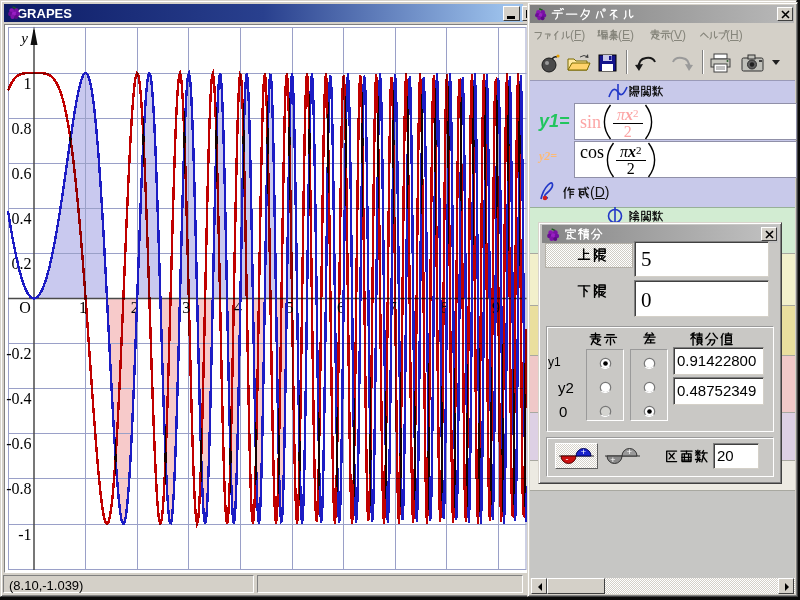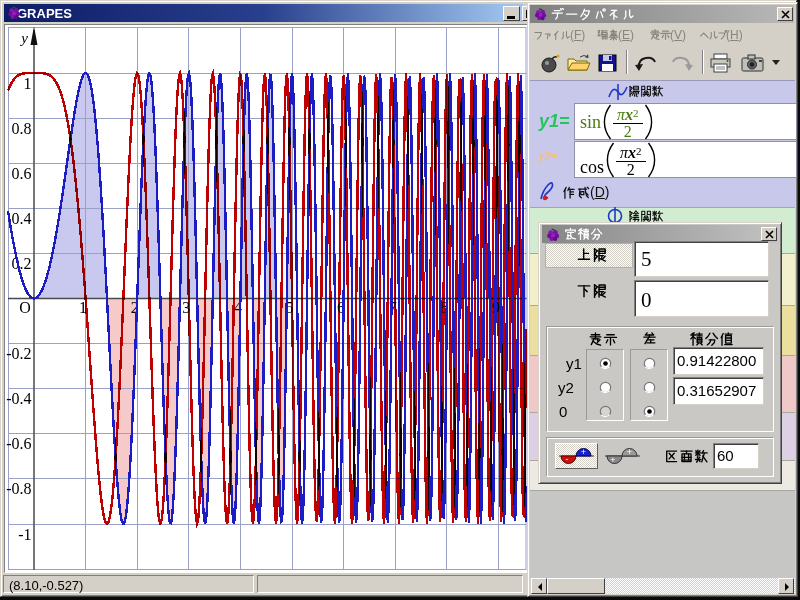--- a/index.html
+++ b/index.html
@@ -347,21 +347,21 @@
 <g fill="none" stroke="#1c1cc4" stroke-width="2.4" shape-rendering="crispEdges">
       <path d="M8 210.9L9 217.2L10 223.3L11 229.3L12 235L13 240.5L14 245.8L15 250.8L16 255.7L17 260.2L18 264.6L19 268.7L20 272.5L21 276.1L22 279.4L23 282.4L24 285.2L25 287.7L26 290L27 292L28 293.7L29 295.2L30 296.4L31 297.3L32 298L33 298.4L34 298.5L35 298.4L36 298L37 297.3L38 296.4L39 295.2L40 293.7L41 292L42 290L43 287.7L44 285.2L45 282.4L46 279.4L47 276.1L48 272.5L49 268.7L50 264.6L51 260.2L52 255.7L53 250.8L54 245.8L55 240.5L56 235L57 229.3L58 223.3L59 217.2L60 210.9L61 204.5L62 197.9L63 191.2L64 184.3L65 177.4L66 170.4L67 163.4L68 156.4L69 149.4L70 142.4L71 135.5L72 128.8L73 122.2L74 115.9L75 109.8L76 103.9L77 98.5L78 93.4L79 88.8L80 84.6L81 81L82 78L83 75.7L84 74L85 73.1L86 73.1L87 73.8L88 75.5L89 78.1L90 81.7L91 86.4L92 92L93 98.8L94 106.6L95 115.6L96 125.6L97 136.7L98 148.9L99 162.2L100 176.5L101 191.7L102 207.9L103 224.8L104 242.5L105 260.9L106 279.7L107 299L108 318.5L109 338.2L110 357.8L111 377.1L112 396.1L113 414.5L114 432.1L115 448.7L116 464.2L117 478.3L118 490.8L119 501.6L120 510.4L121 517.2L122 521.7L123 523.8L124 523.5L125 520.6L126 515.2L127 507.1L128 496.3L129 483.1L130 467.3L131 449.3L132 429L133 406.8L134 382.9L135 357.6L136 331.1L137 304L138 276.5L139 249L140 222.1L141 196.1L142 171.5L143 148.8L144 128.3L145 110.5L146 95.8L147 84.5L148 76.9L149 73.3L150 73.8L151 78.5L152 87.5L153 100.6L154 117.8L155 138.8L156 163.1L157 190.5L158 220.4L159 252.2L160 285.3L161 318.9L162 352.3L163 384.8L164 415.5L165 443.7L166 468.6L167 489.6L168 506L169 517.3L170 523.2L171 523.3L172 517.6L173 505.9L174 488.6L175 466L176 438.6L177 407.1L178 372.2L179 335L180 296.4L181 257.7L182 219.9L183 184.3L184 151.9L185 123.9L186 101.3L187 84.9L188 75.4L189 73.2L190 78.4L191 91.2L192 111.2L193 137.8L194 170.2L195 207.4L196 248.2L197 291L198 334.3L199 376.6L200 416.2L201 451.4L202 481L203 503.6L204 518.1L205 523.9L206 520.6L207 508.1L208 486.8L209 457.4L210 421.1L211 379.4L212 333.8L213 286.5L214 239.4L215 194.8L216 154.6L217 120.8L218 95.1L219 78.9L220 73L221 77.9L222 93.6L223 119.5L224 154.3L225 196.6L226 244.2L227 294.9L228 346.1L229 395L230 439L231 475.8L232 503.2L233 519.5L234 523.9L235 515.7L236 495.2L237 463.6L238 422.3L239 373.7L240 320.4L241 265.6L242 212.5L243 164.3L244 124.1L245 94.3L246 77L247 73.4L248 84L249 108.3L250 144.9L251 191.6L252 245.5L253 303.1L254 360.7L255 414.4L256 460.4L257 495.6L258 517.4L259 523.9L260 514.7L261 490.2L262 451.8L263 402.2L264 344.9L265 283.9L266 223.7L267 168.9L268 123.6L269 91.4L270 74.9L271 75.6L272 93.6L273 127.8L274 175.7L275 233.5L276 296.9L277 360.6L278 419.5L279 468.6L280 503.8L281 521.9L282 521.2L283 501.6L284 464.4L285 412.7L286 350.9L287 284.2L288 218.5L289 159.7L290 113.2L291 83.3L292 73L293 83.4L294 113.8L295 161.6L296 222.5L297 290.8L298 360.2L299 423.8L300 475.5L301 510L302 523.8L303 515.3L304 485.1L305 435.9L306 372.6L307 301.5L308 229.9L309 165.1L310 114L311 82.2L312 73.2L313 88.2L314 126L315 182.5L316 251.9L317 326.7L318 398.5L319 459.5L320 502.7L321 522.9L322 517.6L323 487.2L324 435L325 366.7L326 290.2L327 214.5L328 148.4L329 100.1L330 75.4L331 77.6L332 106.8L333 159.5L334 229.5L335 308.3L336 386.2L337 453.2L338 500.9L339 522.9L340 516.2L341 481.4L342 422.6L343 347.5L344 265.6L345 187.9L346 124.7L347 84.6L348 73.3L349 92.5L350 140L351 209.4L352 291.4L353 374.6L354 447.4L355 499.4L356 523L357 514.7L358 475.2L359 410.1L360 328.5L361 242.3L362 164.2L363 105.7L364 75.7L365 79.1L366 115.6L367 179.9L368 262.5L369 350.9L370 431.4L371 491.5L372 521.6L373 516.8L374 477.4L375 409.4L376 323.5L377 233.4L378 153.6L379 97.1L380 73.4L381 86.7L382 135.1L383 210.8L384 301.5L385 391.8L386 466.6L387 513L388 522.8L389 494L390 431.2L391 345.2L392 250.8L393 164.5L394 101.8L395 73.8L396 86L397 136.5L398 216.4L399 311.4L400 404.3L401 478L402 518.7L403 518.6L404 477.4L405 402.5L406 307.7L407 210.9L408 130.7L409 82.4L410 75.7L411 112.1L412 185L413 280.3L414 379.4L415 462.7L416 513.6L417 521.6L418 484.8L419 410.2L420 312.8L421 212.2L422 129.1L423 80.7L424 77.4L425 120.1L426 200.2L427 301.2L428 401.9L429 480.9L430 521L431 513.6L432 459.7L433 370.7L434 265.8L435 167.9L436 98.4L437 73L438 97.6L439 167.2L440 266.3L441 372.9L442 463L443 515.7L444 519L445 471.6L446 384.1L447 276.6L448 173.9L449 100.2L450 73L451 99L452 172.5L453 276.2L454 385.5L455 474L456 520.3L457 512.8L458 452.9L459 355L460 242.9L461 144.4L462 84L463 77.1L464 125.8L465 218.1L466 331L467 435.8L468 505.8L469 522.7L470 481.8L471 393.3L472 279.9L473 171.2L474 95.7L475 73.5L476 110.9L477 198.3L478 312.7L479 423.5L480 500.8L481 523.5L482 485L483 395.5L484 279.2L485 168L486 92.7L487 74.4L488 118.8L489 213.6L490 332.5L491 442L492 511L493 519.5L494 464.7L495 362L496 240.7L497 136L498 78.4L499 85.1L500 154.5L501 266.6L502 388.3L503 483.5L504 523.7L505 496.3L506 409.3L507 288.7L508 170.7L509 91.6L510 75.6L511 128.2L512 233.4L513 359.1L514 466.1L515 520.9L516 506L517 425.7L518 305.1L519 182.1L520 96L521 74.6L522 125.1L523 231.7L524 360.2L525 468.8L526 521.9"></path>
     </g>
 <g fill="none" stroke="#c00000" stroke-width="2.4" shape-rendering="crispEdges" style="mix-blend-mode:multiply">
       <path d="M8 90.7L9 88.2L10 85.9L11 83.9L12 82.1L13 80.6L14 79.2L15 78.1L16 77.1L17 76.3L18 75.6L19 75L20 74.5L21 74.1L22 73.8L23 73.6L24 73.4L25 73.3L26 73.2L27 73.1L28 73.1L29 73L30 73L31 73L32 73L33 73L34 73L35 73L36 73L37 73L38 73L39 73L40 73.1L41 73.1L42 73.2L43 73.3L44 73.4L45 73.6L46 73.8L47 74.1L48 74.5L49 75L50 75.6L51 76.3L52 77.1L53 78.1L54 79.2L55 80.6L56 82.1L57 83.9L58 85.9L59 88.2L60 90.7L61 93.5L62 96.7L63 100.2L64 104L65 108.3L66 112.9L67 118L68 123.4L69 129.4L70 135.8L71 142.6L72 150L73 157.9L74 166.2L75 175.1L76 184.5L77 194.4L78 204.8L79 215.7L80 227L81 238.9L82 251.2L83 263.8L84 276.9L85 290.3L86 304L87 318L88 332.1L89 346.4L90 360.7L91 375L92 389.2L93 403.2L94 417L95 430.3L96 443.3L97 455.6L98 467.3L99 478.2L100 488.1L101 497.1L102 505L103 511.6L104 516.9L105 520.8L106 523.2L107 524L108 523.1L109 520.5L110 516.1L111 509.8L112 501.8L113 491.9L114 480.2L115 466.7L116 451.5L117 434.6L118 416.3L119 396.6L120 375.6L121 353.6L122 330.8L123 307.4L124 283.6L125 259.7L126 236L127 212.7L128 190.3L129 169L130 149L131 130.8L132 114.6L133 100.7L134 89.4L135 80.9L136 75.4L137 73.1L138 74.1L139 78.5L140 86.3L141 97.6L142 112.1L143 129.9L144 150.6L145 174L146 199.7L147 227.4L148 256.6L149 286.8L150 317.5L151 348.1L152 378.1L153 406.7L154 433.4L155 457.7L156 478.9L157 496.5L158 510L159 519.2L160 523.6L161 523.1L162 517.5L163 506.8L164 491.3L165 471L166 446.5L167 418.2L168 386.8L169 352.9L170 317.4L171 281.1L172 245L173 210.1L174 177.3L175 147.6L176 121.8L177 100.9L178 85.4L179 76L180 73L181 76.7L182 87.1L183 104.1L184 127.1L185 155.7L186 189L187 226.1L188 265.8L189 306.7L190 347.7L191 387.3L192 424.1L193 456.7L194 484L195 504.8L196 518.3L197 523.9L198 521.1L199 510L200 490.9L201 464.2L202 431L203 392.3L204 349.7L205 304.8L206 259.3L207 215.3L208 174.4L209 138.5L210 109.3L211 88L212 75.8L213 73.3L214 80.9L215 98.3L216 124.9L217 159.7L218 201.1L219 247.3L220 296.2L221 345.5L222 392.7L223 435.6L224 471.9L225 499.7L226 517.4L227 524L228 518.9L229 502.3L230 474.9L231 437.9L232 393.2L233 343.1L234 290.3L235 237.7L236 188.3L237 144.9L238 110L239 85.9L240 74.1L241 75.4L242 90L243 117.2L244 155.6L245 202.8L246 256.2L247 312.5L248 368.2L249 419.7L250 463.6L251 497.1L252 517.7L253 524L254 515.2L255 491.9L256 455.4L257 408L258 352.9L259 293.7L260 234.6L261 179.7L262 133.1L263 98.3L264 77.8L265 73.5L266 85.8L267 114L268 156.2L269 209.4L270 269.6L271 332.3L272 392.7L273 445.9L274 487.6L275 514.4L276 524L277 515.3L278 488.8L279 446.5L280 391.8L281 329L282 263.4L283 200.5L284 145.8L285 104.1L286 79.2L287 73.5L288 87.7L289 120.8L290 170L291 231L292 298.5L293 366.2L294 427.9L295 477.7L296 510.8L297 523.9L298 515.4L299 486L300 438.3L301 376.7L302 307.2L303 236.5L304 171.8L305 119.7L306 85.5L307 73L308 83.7L309 116.7L310 168.9L311 234.8L312 307.8L313 380L314 443.7L315 491.9L316 519.1L317 522.2L318 500.6L319 456.4L320 394.3L321 321.1L322 245.2L323 175.1L324 119L325 83.6L326 73.2L327 89.2L328 130.2L329 191.3L330 265.6L331 344L332 417.2L333 476L334 513.2L335 523.8L336 506.3L337 462.5L338 397.9L339 320.4L340 239.8L341 166.6L342 110.2L343 78.4L344 75.4L345 102L346 154.8L347 227.1L348 309.3L349 390.3L350 458.9L351 505.7L352 523.9L353 510.8L354 467.8L355 400.9L356 319.2L357 234.3L358 158.4L359 102.5L360 75L361 80.1L362 117.4L363 181.6L364 263.4L365 350.7L366 430.4L367 490.3L368 521.1L369 517.8L370 480.7L371 415.1L372 331.1L373 241.8L374 161.2L375 102.2L376 74.4L377 82.6L378 125.8L379 197.1L380 285.3L381 375.9L382 453.9L383 506.3L384 524L385 503.8L386 448.8L387 368L388 275.2L389 186.1L390 116.2L391 77.9L392 78.1L393 117.1L394 188.3L395 279.3L396 374L397 455.3L398 508.5L399 523.6L400 497.6L401 434.9L402 346.9L403 249.6L404 161.2L405 98.4L406 73.2L407 90.7L408 147.9L409 234.1L410 333L411 425.4L412 493.3L413 523.3L414 509L415 453L416 366.2L417 265.6L418 171.4L419 102.6L420 73.5L421 90.2L422 149.7L423 240L424 342.7L425 436.4L426 501.5L427 524L428 498.9L429 431.2L430 334.9L431 230.7L432 140.8L433 84.9L434 75.4L435 114.7L436 194.5L437 297.5L438 401L439 481.8L440 521.7L441 511.4L442 452.8L443 359L444 251.1L445 153.9L446 89.9L447 74.1L448 110.5L449 191.1L450 297.1L451 403.7L452 485.5L453 522.9L454 506.6L455 440.1L456 339.2L457 228.2L458 134.1L459 80.2L460 79.9L461 133.8L462 228.8L463 341.4L464 443.4L465 509.2L466 521.7L467 477.4L468 387.3L469 274.2L470 167.1L471 93.9L472 73.8L473 112.4L474 199.9L475 313.7L476 423.6L477 500.5L478 523.6L479 486.2L480 398.2L481 282.9L482 171.7L483 94.9L484 73.8L485 114.6L486 206.4L487 324L488 434.7L489 507.4L490 521.4L491 472.4L492 373.9L493 253.7L494 146.1L495 82.1L496 80.5L497 142.2L498 249.5L499 371.4L500 472L501 521.7L502 505.4L503 427.4L504 310.8L505 190.3L506 102.1L507 73.2L508 112.7L509 208.9L510 332.7L511 446.3L512 514.4L513 515.7L514 449.4L515 335.8L516 210.3L517 112.3L518 73.1L519 105.4L520 199.3L521 325.2L522 442.7L523 513.9L524 515.4L525 446.3L526 328.9"></path>
     </g>
 </svg>
 <div class="abs" style="left:4px;top:574px;width:519px;height:19px;background:#d4d0c8"></div>
 <div class="abs" style="left:3px;top:575px;width:251px;height:18px;border:1px solid;border-color:#808080 #fff #fff #808080"></div>
 <div class="abs" style="left:257px;top:575px;width:266px;height:18px;border:1px solid;border-color:#808080 #fff #fff #808080"></div>
-<div class="abs" style="left:9px;top:578px;font-size:13px;color:#000">(8.10,-0.527)</div>
+<div class="abs" style="left:9px;top:578px;font-size:13px;color:#000">(8.10,-1.039)</div>
 <div class="win" style="left:527px;top:2px;width:271px;height:595px;background:#d4d0c8"></div>
 <div class="abs" style="left:530px;top:5px;width:264px;height:18px;background:linear-gradient(90deg,#7f7f7f,#b9b9b9)"></div>
 <svg class="abs" style="left:534px;top:7px" width="14" height="14" viewBox="0 0 16 16">
     <path d="M6 2 L10 4" stroke="#1a5a1a" stroke-width="1.6" fill="none"></path>
     <circle cx="5" cy="6" r="2.6" fill="#8a14b4"></circle>
     <circle cx="10" cy="6" r="2.6" fill="#7a10a4"></circle>
     <circle cx="3.8" cy="9.5" r="2.6" fill="#6a0c94"></circle>
     <circle cx="8" cy="9.8" r="2.8" fill="#9a1ec4"></circle>
     <circle cx="11.6" cy="9.6" r="2.4" fill="#700ea0"></circle>
     <circle cx="6" cy="12.6" r="2.4" fill="#8012aa"></circle>
@@ -468,34 +468,34 @@
     <g fill="none" stroke="#101010" stroke-width="8.5" stroke-linecap="round" stroke-linejoin="round">
       <use href="#j967d" transform="translate(0.0,0)"></use>
       <use href="#j95a2" transform="translate(92.0,0)"></use>
       <use href="#j6570" transform="translate(184.0,0)"></use>
     </g>
   </svg>
 <div class="abs" style="left:574px;top:103px;width:223px;height:37px;background:#fff;border:1px solid #9090a8"></div>
 <div class="abs" style="left:539px;top:111px;width:36px;font-family:Liberation Sans, sans-serif;font-style:italic;font-weight:bold;font-size:18px;color:#22c55e">y1=</div>
 <div class="abs" style="left:574px;top:141px;width:223px;height:37px;background:#fff;border:1px solid #9090a8"></div>
 <div class="abs" style="left:539px;top:149px;width:36px;font-family:'Liberation Serif',serif;font-style:italic;font-weight:bold;font-size:12px;color:#fdba74">y2=</div>
-<div class="abs" style="left:580px;top:104px;height:36px;display:flex;align-items:center;font-family:'Liberation Serif',serif;font-size:18px;color:#4d7c0f">
+<div class="abs" style="left:580px;top:104px;height:36px;display:flex;align-items:center;font-family:'Liberation Serif',serif;font-size:18px;color:#fca5a5">
     <span>sin</span>
     <svg style="margin:0 1px" width="10" height="36" viewBox="0 0 10 36">
       <path d="M8.5 1 Q2.4 9 2.4 18 Q2.4 27 8.5 35" stroke="#000" fill="none" stroke-width="1.4"></path>
     </svg>
     <span style="display:inline-block;text-align:center;font-size:16px;line-height:16px">
       <span style="display:block;padding:0 4px"><i>π</i><b><i>x</i></b><sup style="font-size:11px;vertical-align:3px">2</sup></span>
       <span style="display:block;border-top:1px solid #000;padding-top:0">2</span>
     </span>
     <svg style="margin:0 1px" width="10" height="36" viewBox="0 0 10 36">
       <path d="M1.5 1 Q7.6 9 7.6 18 Q7.6 27 1.5 35" stroke="#000" fill="none" stroke-width="1.4"></path>
     </svg>
   </div>
-<div class="abs" style="left:580px;top:142px;height:36px;display:flex;align-items:flex-end;font-family:'Liberation Serif',serif;font-size:18px;color:#000">
+<div class="abs" style="left:580px;top:142px;height:36px;display:flex;align-items:flex-start;font-family:'Liberation Serif',serif;font-size:18px;color:#000">
     <span>cos</span>
     <svg style="margin:0 1px" width="10" height="36" viewBox="0 0 10 36">
       <path d="M8.5 1 Q2.4 9 2.4 18 Q2.4 27 8.5 35" stroke="#000" fill="none" stroke-width="1.4"></path>
     </svg>
     <span style="display:inline-block;text-align:center;font-size:16px;line-height:16px">
       <span style="display:block;padding:0 4px"><i>π</i><b><i>x</i></b><sup style="font-size:11px;vertical-align:3px">2</sup></span>
       <span style="display:block;border-top:1px solid #000;padding-top:0">2</span>
     </span>
     <svg style="margin:0 1px" width="10" height="36" viewBox="0 0 10 36">
       <path d="M1.5 1 Q7.6 9 7.6 18 Q7.6 27 1.5 35" stroke="#000" fill="none" stroke-width="1.4"></path>
@@ -597,21 +597,21 @@
   </svg>
 <svg style="position:absolute;left:689px;top:332px" width="47" height="15" viewBox="0 0 313 100" preserveAspectRatio="xMinYMin meet">
     <g fill="none" stroke="#000" stroke-width="9" stroke-linecap="round" stroke-linejoin="round">
       <use href="#j7a4d" transform="translate(0.0,0)"></use>
       <use href="#j5206" transform="translate(100.0,0)"></use>
       <use href="#j5024" transform="translate(200.0,0)"></use>
     </g>
   </svg>
 <div class="abs" style="left:586px;top:349px;width:38px;height:72px;border:1px solid;border-color:#9a9a9a #fff #fff #9a9a9a"></div>
 <div class="abs" style="left:630px;top:349px;width:38px;height:72px;border:1px solid;border-color:#9a9a9a #fff #fff #9a9a9a"></div>
-<div class="abs" style="left:566px;top:355px;font-size:15px;color:#000">y1</div>
+<div class="abs" style="left:548px;top:355px;font-size:12px;color:#000">y1</div>
 <div class="abs" style="left:558px;top:379px;font-size:15px;color:#000">y2</div>
 <div class="abs" style="left:559px;top:403px;font-size:15px;color:#000">0</div>
 <svg class="abs" style="left:599px;top:357px" width="13" height="13" viewBox="0 0 13 13">
     <circle cx="6.5" cy="6.5" r="5.2" fill="#fff" stroke="#787878" stroke-width="1.2"></circle>
     <path d="M2.3 10 A5.8 5.8 0 0 0 10.7 9.6" stroke="#fdfdfd" stroke-width="1.4" fill="none"></path>
     <circle cx="6.5" cy="6.5" r="2.3" fill="#000"></circle>
   </svg>
 <svg class="abs" style="left:599px;top:381px" width="13" height="13" viewBox="0 0 13 13">
     <circle cx="6.5" cy="6.5" r="5.2" fill="#fff" stroke="#787878" stroke-width="1.2"></circle>
     <path d="M2.3 10 A5.8 5.8 0 0 0 10.7 9.6" stroke="#fdfdfd" stroke-width="1.4" fill="none"></path>
@@ -629,21 +629,21 @@
     <path d="M2.3 10 A5.8 5.8 0 0 0 10.7 9.6" stroke="#fdfdfd" stroke-width="1.4" fill="none"></path>
   </svg>
 <svg class="abs" style="left:643px;top:405px" width="13" height="13" viewBox="0 0 13 13">
     <circle cx="6.5" cy="6.5" r="5.2" fill="#fff" stroke="#787878" stroke-width="1.2"></circle>
     <path d="M2.3 10 A5.8 5.8 0 0 0 10.7 9.6" stroke="#fdfdfd" stroke-width="1.4" fill="none"></path>
     <circle cx="6.5" cy="6.5" r="2.3" fill="#000"></circle>
   </svg>
 <div class="abs sunk2" style="left:673px;top:347px;width:91px;height:28px;background:#fff"></div>
 <div class="abs" style="left:677px;top:352px;font-size:15px">0.91422800</div>
 <div class="abs sunk2" style="left:673px;top:377px;width:91px;height:28px;background:#fff"></div>
-<div class="abs" style="left:677px;top:382px;font-size:15px">0.31652907</div>
+<div class="abs" style="left:677px;top:382px;font-size:15px">0.48752349</div>
 <div class="abs" style="left:546px;top:437px;width:228px;height:40px;border:1px solid;border-color:#9a9a9a #fff #fff #9a9a9a;box-shadow:inset 1px 1px 0 #fff"></div>
 <div class="abs" style="left:555px;top:443px;width:43px;height:26px;background:repeating-conic-gradient(#ffffff 0% 25%, #d6d2ca 0% 50%) 0 0/2px 2px;border:1px solid;border-color:#fff #606060 #606060 #fff"></div>
 <svg class="abs" style="left:558px;top:448px" width="37" height="16" viewBox="0 0 37 16">
     <line x1="1" y1="8" x2="36" y2="8" stroke="#303030"></line>
     <path d="M3 8 A7.5 7.5 0 0 0 18 8 Z" fill="#cc1010" stroke="#500"></path>
     <path d="M18 8 A7.5 7.5 0 0 1 33 8 Z" fill="#1822cc" stroke="#005"></path>
     <text x="9" y="14" font-size="9" fill="#fff" text-anchor="middle">-</text>
     <text x="25.5" y="7" font-size="9" fill="#fff" text-anchor="middle">+</text>
   </svg>
 <svg class="abs" style="left:604px;top:448px" width="37" height="16" viewBox="0 0 37 16">
@@ -654,12 +654,12 @@
     <text x="25.5" y="7" font-size="9" fill="#fff" text-anchor="middle">+</text>
   </svg>
 <svg style="position:absolute;left:664px;top:449px" width="47" height="15" viewBox="0 0 313 100" preserveAspectRatio="xMinYMin meet">
     <g fill="none" stroke="#000" stroke-width="9" stroke-linecap="round" stroke-linejoin="round">
       <use href="#j533a" transform="translate(0.0,0)"></use>
       <use href="#j753b" transform="translate(100.0,0)"></use>
       <use href="#j6570" transform="translate(200.0,0)"></use>
     </g>
   </svg>
 <div class="abs sunk2" style="left:713px;top:443px;width:46px;height:26px;background:#fff"></div>
-<div class="abs" style="left:717px;top:447px;font-size:15px">60</div>
+<div class="abs" style="left:717px;top:447px;font-size:15px">20</div>
 </body></html>

